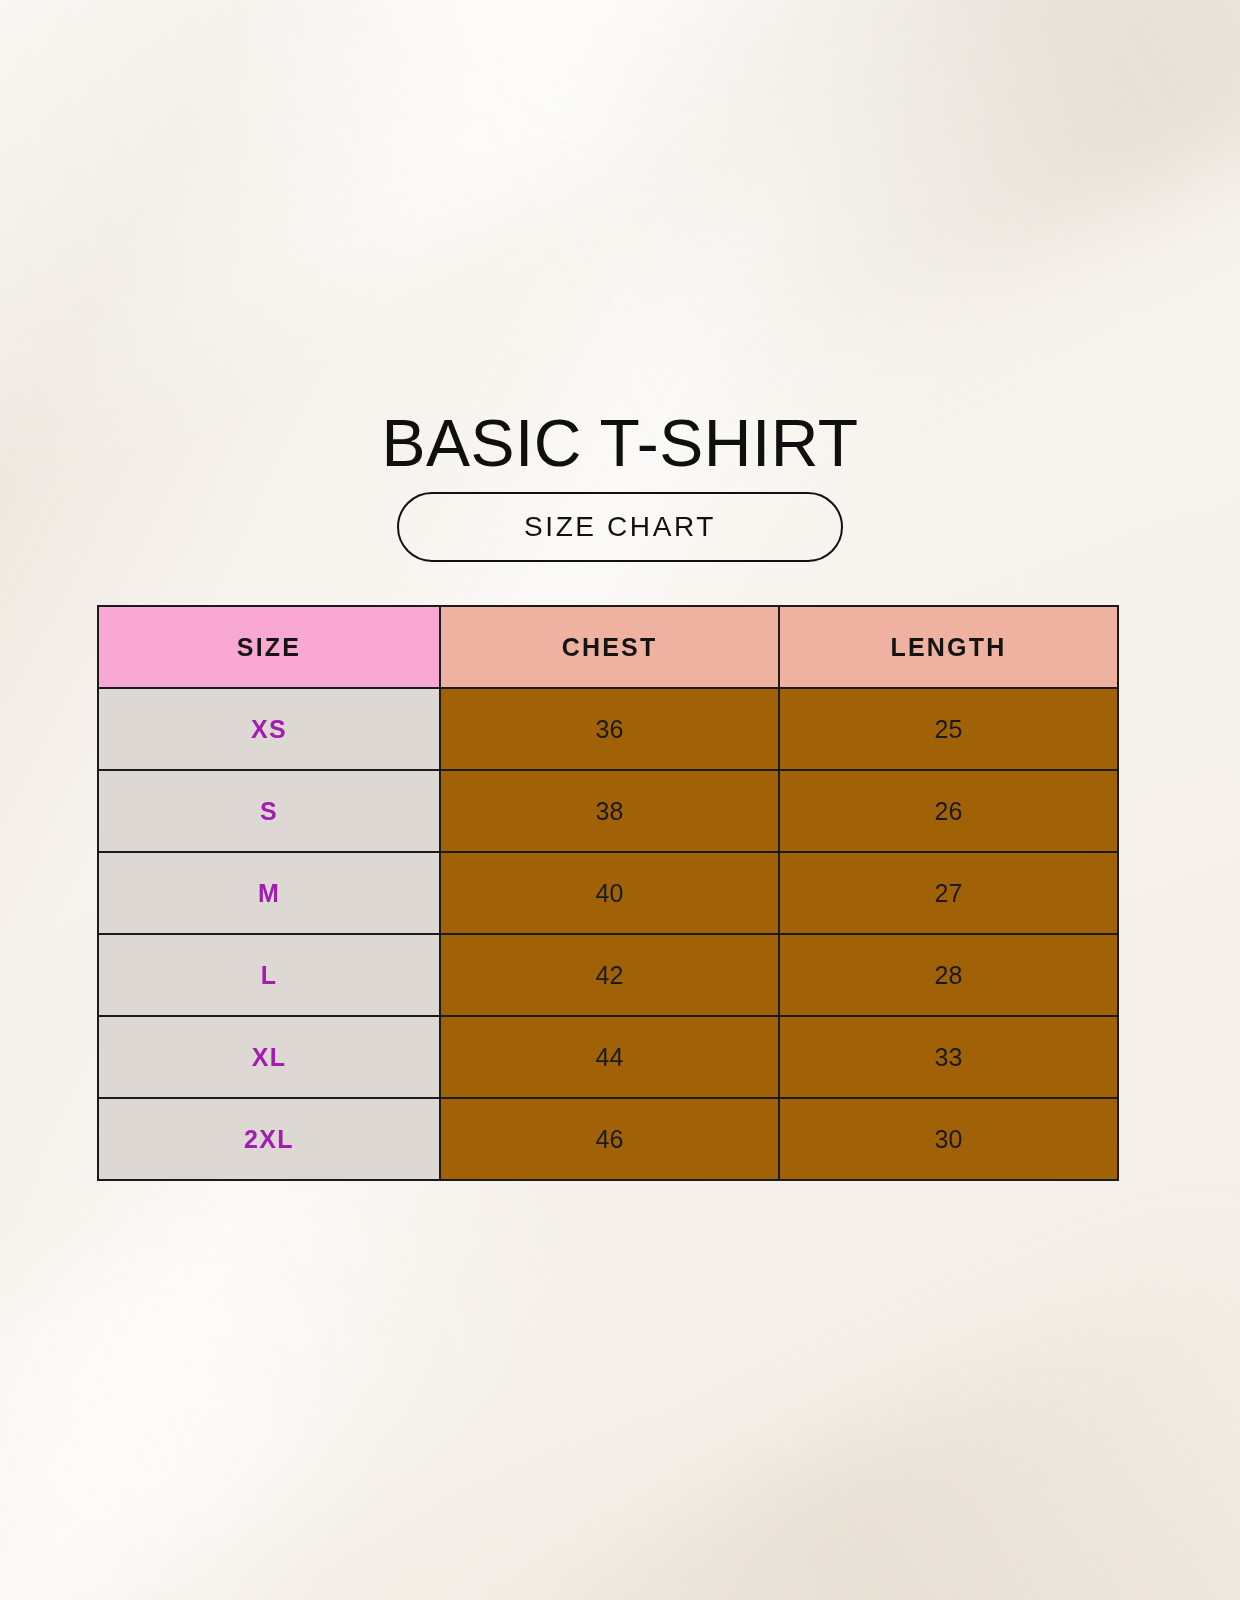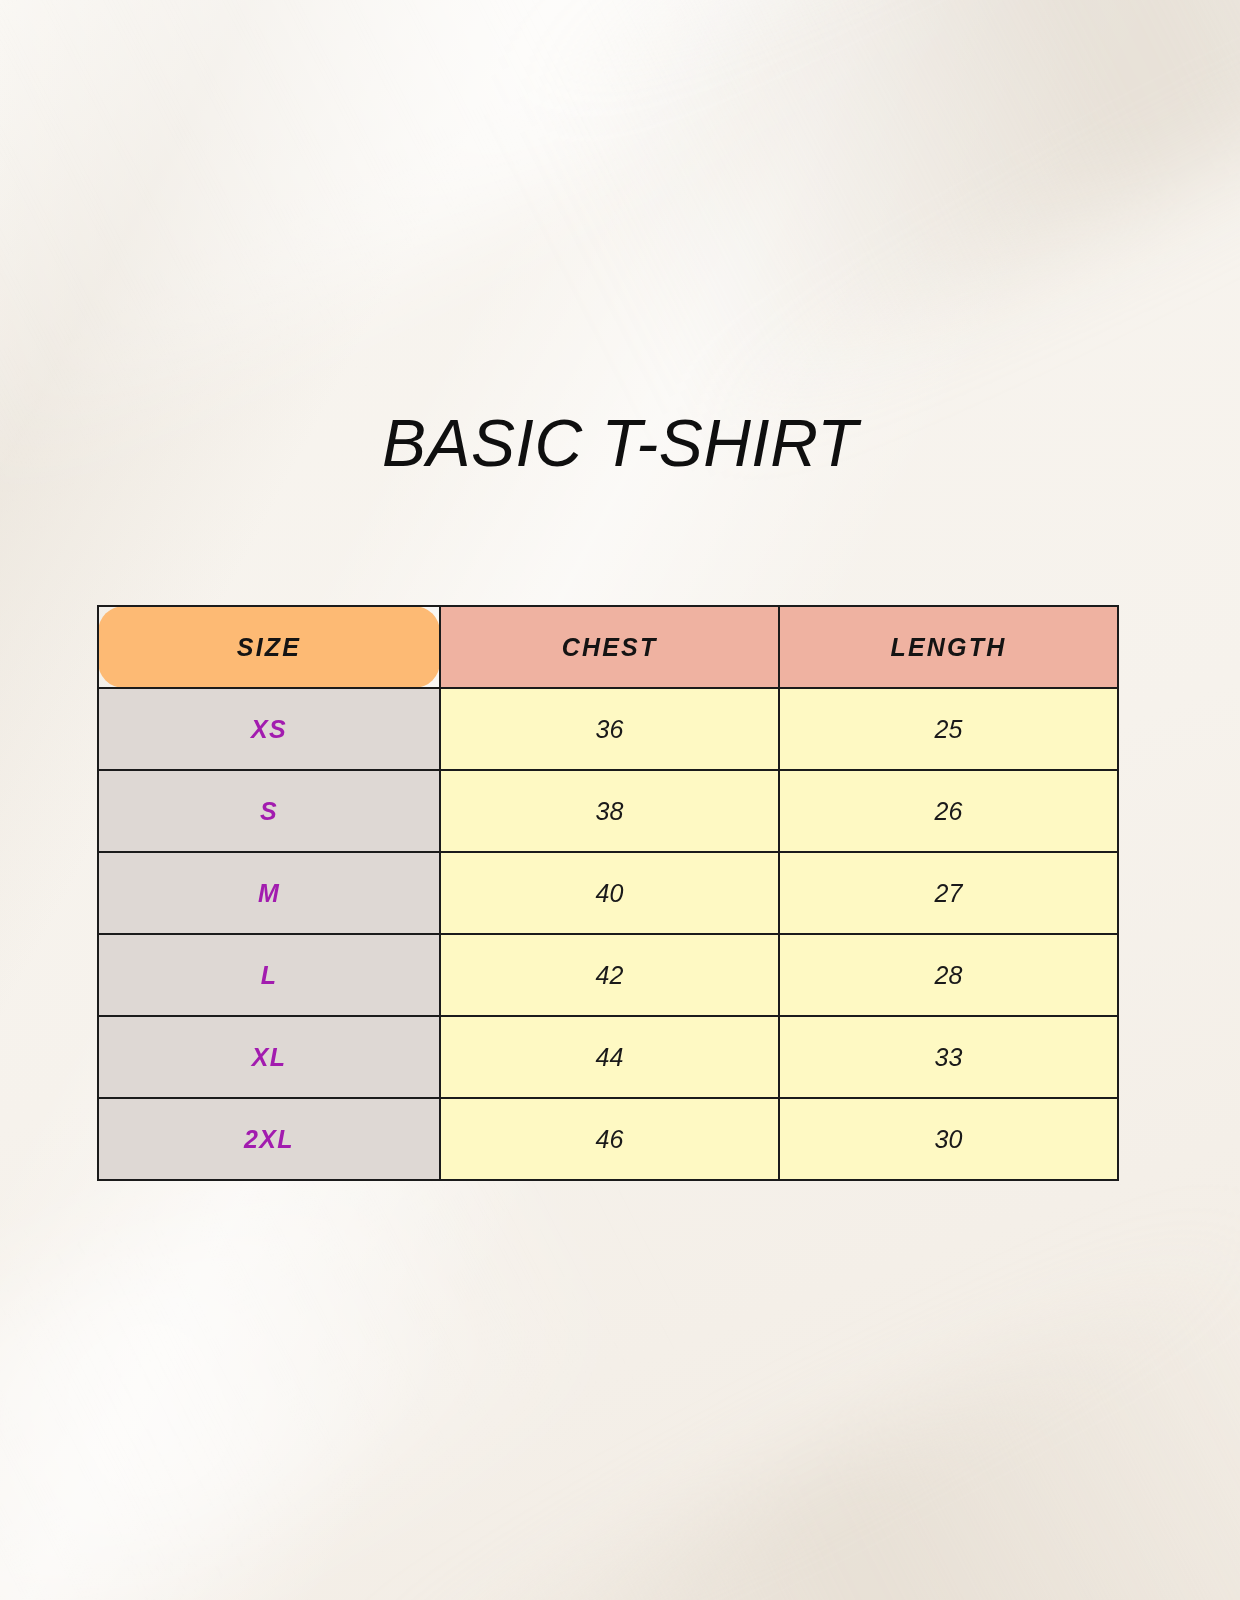--- a/index.html
+++ b/index.html
@@ -67,21 +67,20 @@
     background: linear-gradient(90deg, rgba(222,213,200,0) 0%, rgba(222,213,200,0.55) 50%, rgba(222,213,200,0) 100%);
     transform: rotate(-27deg);
     filter: blur(46px);
     pointer-events: none;
   }
 
   .page {
     position: relative;
     width: 1240px;
     height: 1600px;
-    font-style: italic;
   }
 
   .title {
     position: absolute;
     top: 366px;
     left: 0;
     width: 1240px;
     text-align: center;
     font-size: 66px;
     font-weight: 400;
@@ -129,44 +128,43 @@
     height: 80px;
     text-align: center;
     vertical-align: middle;
     padding: 0;
   }
   col.c-size { width: 342px; }
   col.c-chest { width: 339px; }
   col.c-length { width: 339px; }
 
   th.h-size {
-    background: #fdba74;
+    background: #f9a8d4;
     font-size: 25px;
     font-weight: 700;
     letter-spacing: 2.2px;
     color: #141414;
-    border-radius: 26px;
   }
   th.h-measure {
     background: #efb2a1;
     font-size: 25px;
     font-weight: 700;
     letter-spacing: 2.2px;
     color: #141414;
   }
   td.cell-size {
     background: #ded8d4;
     font-size: 25px;
     font-weight: 700;
     letter-spacing: 1.4px;
     color: #a21caf;
     margin-top: 23px;
   }
   td.cell-val {
-    background: #fef9c3;
+    background: #a16207;
     font-size: 25px;
     font-weight: 400;
     color: #1a1a1a;
   }
 
   .footnote {
     position: absolute;
     top: 1175px;
     left: 0;
     width: 1117px;
@@ -182,20 +180,23 @@
 
 <div class="page">
   <div class="bg-wash"></div>
   <div class="bg-streak-a"></div>
   <div class="bg-streak-b"></div>
   <div class="bg-streak-c"></div>
   <div class="bg-streak-d"></div>
 
   <h1 class="title">BASIC T-SHIRT</h1>
 
+  <div class="badge">
+    <span class="badge-label">SIZE CHART</span>
+  </div>
 
   <div class="table-wrap">
     <table class="size-table">
       <colgroup>
         <col class="c-size">
         <col class="c-chest">
         <col class="c-length">
       </colgroup>
       <thead>
         <tr>

